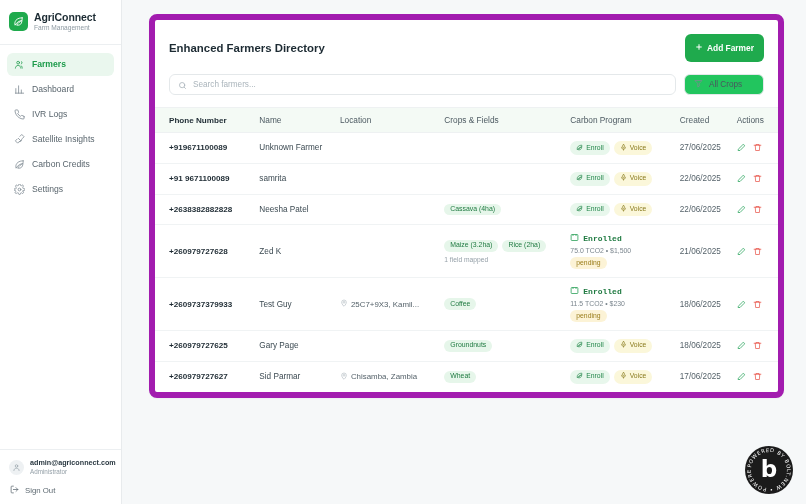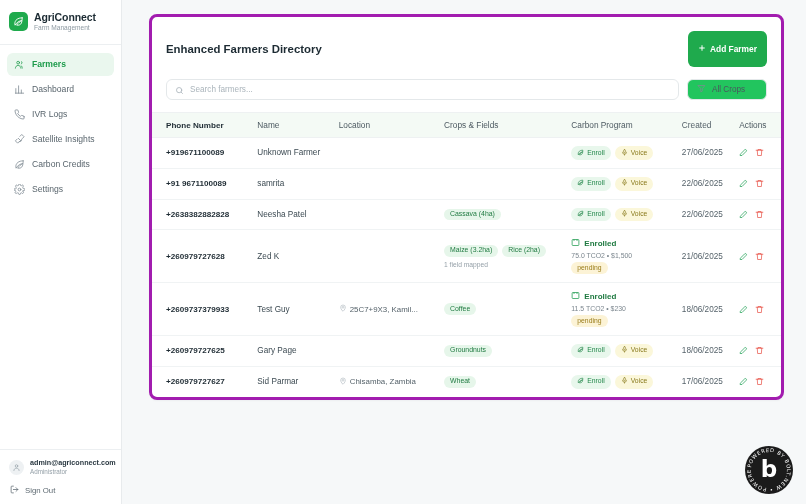--- a/index.html
+++ b/index.html
@@ -62,31 +62,31 @@
   .signout {
     display: flex; align-items: center; gap: 6px;
     margin-top: 9px; font-size: 7.8px; color: #5d6971; cursor: pointer;
     padding-left: 1px;
   }
 
   
   .main { flex: 1 1 auto; padding: 14px 22px 0 27px; }
   .panel {
     background: #ffffff;
-    border: 3px solid #a21caf;
+    border: 6px solid #a21caf;
     border-radius: 8px;
     box-shadow: 0 1px 2px rgba(16,24,40,0.04);
     overflow: hidden;
   }
   .panel-head { padding: 14px 14px 0 14px; }
   .panel-title-row { display: flex; align-items: center; justify-content: space-between; }
   .panel-title { font-size: 11.4px; font-weight: bold; color: #1d2b33; }
   .add-btn {
     background: #1faa4d; color: #fff; border: none; border-radius: 6px;
-    height: 36px; padding: 0 10px; font-size: 8.4px; font-weight: 600;
+    height: 28px; padding: 0 10px; font-size: 8.4px; font-weight: 600;
     display: flex; align-items: center; gap: 4px; cursor: pointer;
     font-family: "Liberation Sans", sans-serif;
   }
   .toolbar { display: flex; gap: 8px; margin-top: 12px; padding-bottom: 12px; }
   .search-wrap {
     flex: 1 1 auto; height: 21px; border: 1px solid #e4e8ea; border-radius: 6px;
     display: flex; align-items: center; gap: 6px; padding: 0 8px; background: #fff;
   }
   .search-wrap input {
     border: none; outline: none; flex: 1 1 auto; font-size: 8.2px; color: #46535b;
@@ -138,21 +138,21 @@
     background: #e8f7ec; color: #22874a; border-radius: 9px;
     font-size: 6.8px; padding: 2.5px 6px; line-height: 1; cursor: pointer;
   }
   .badge-voice {
     display: flex; align-items: center; gap: 3px;
     background: #fbf7da; color: #8a7b1e; border-radius: 9px;
     font-size: 6.8px; padding: 2.5px 6px; line-height: 1; cursor: pointer;
   }
   .enrolled-block { display: flex; flex-direction: column; gap: 3px; }
   .enrolled-top { display: flex; align-items: center; gap: 4px; }
-  .enrolled-label { font-size: 8px; font-weight: 600; color: #1f7a41; }
+  .enrolled-label { font-size: 8px; font-weight: 600; color: #1f7a41; font-family: Liberation Mono, monospace; }
   .enrolled-sub { font-size: 6.9px; color: #7b868e; }
   .pending-pill {
     align-self: flex-start; background: #fcf3d6; color: #9a7d1b;
     border-radius: 8px; font-size: 6.8px; padding: 2.5px 6px; line-height: 1;
   }
 
   .actions { display: flex; align-items: center; gap: 7px; }
   .act-btn { cursor: pointer; display: flex; }
 
   

